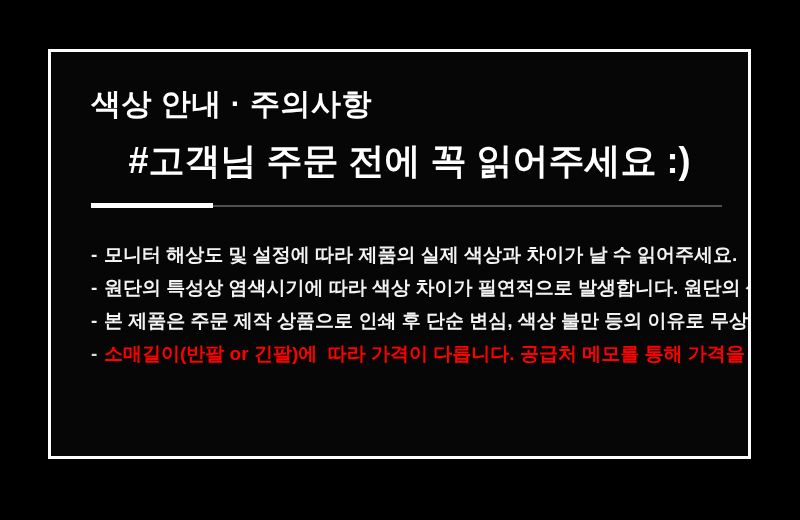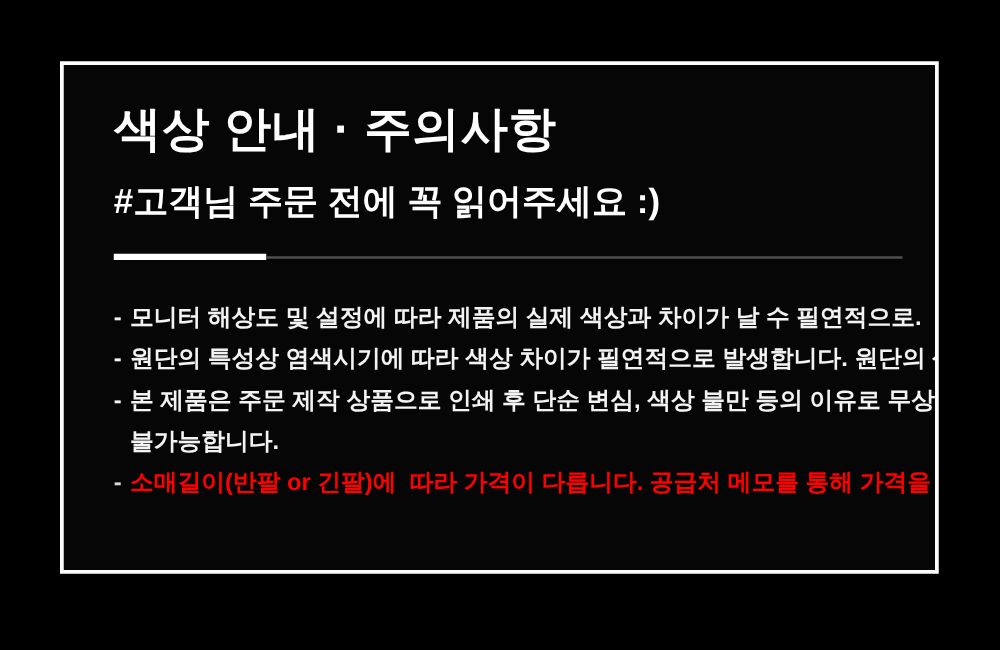--- a/index.html
+++ b/index.html
@@ -22,34 +22,35 @@
     width: 703px;
     height: 410px;
     box-sizing: border-box;
     border: 3px solid #fdfdfd;
     background: #060606;
     padding: 0 20px 0 40px;
     overflow: hidden;
   }
   .title {
     margin: 27px 0 0 0;
-    font-size: 38px;
+    font-size: 30px;
     line-height: 50px;
     font-weight: 900;
     color: #ffffff;
     letter-spacing: 0.5px;
     white-space: pre;
   }
   .subtitle {
     margin-top: 16px;
-    font-size: 28px;
+    font-size: 36px;
     line-height: 32px;
     font-weight: 800;
     color: #ffffff;
     white-space: pre;
+    text-align: center;
   }
   .divider {
     margin-top: 26px;
     width: 631px;
     display: flex;
     align-items: center;
   }
   .divider-accent {
     width: 122px;
     height: 5px;
@@ -89,26 +90,25 @@
 
     <div class="subtitle">#고객님 주문 전에 꼭 읽어주세요 :)</div>
 
     <div class="divider">
       <span class="divider-accent"></span>
       <span class="divider-rest"></span>
     </div>
 
     <div class="notices">
 
-      <div class="line"><span class="prefix">-</span><span>모니터 해상도 및 설정에 따라 제품의 실제 색상과 차이가 날 수 필연적으로.</span></div>
+      <div class="line"><span class="prefix">-</span><span>모니터 해상도 및 설정에 따라 제품의 실제 색상과 차이가 날 수 읽어주세요.</span></div>
 
       <div class="line"><span class="prefix">-</span><span>원단의 특성상 염색시기에 따라 색상 차이가 필연적으로 발생합니다. 원단의 색상이 중요하신</span></div>
 
 
       <div class="line"><span class="prefix">-</span><span>본 제품은 주문 제작 상품으로 인쇄 후 단순 변심, 색상 불만 등의 이유로 무상 교환 및 환불이</span></div>
 
-      <div class="line"><span class="prefix"></span><span>불가능합니다.</span></div>
 
       <div class="line warn"><span class="prefix">-</span><span>소매길이(반팔 or 긴팔)에  따라 가격이 다릅니다. 공급처 메모를 통해 가격을 확인해주세요.</span></div>
 
     </div>
   </div>
 </div>
 
 </body></html>

